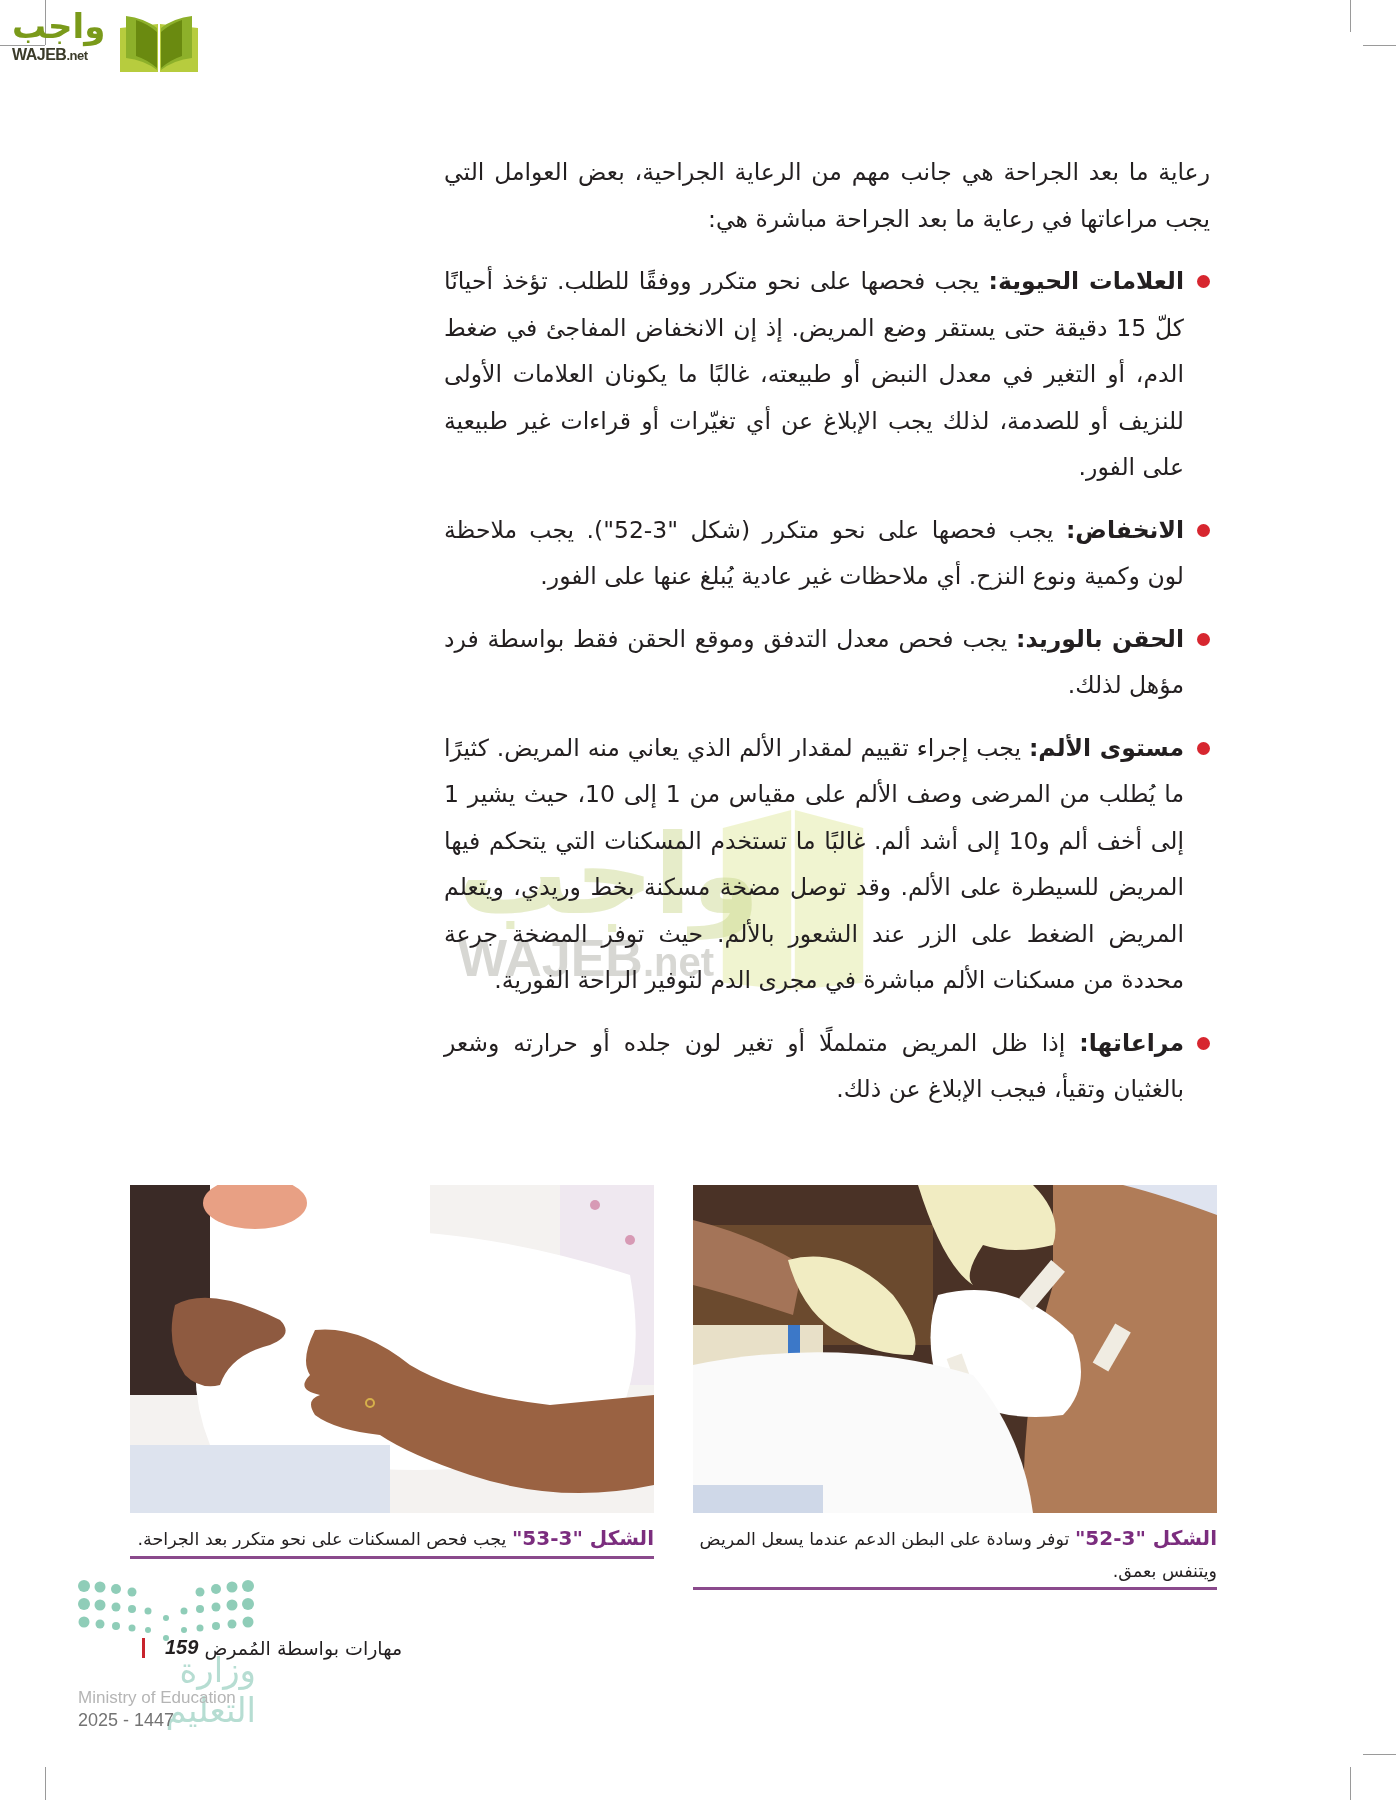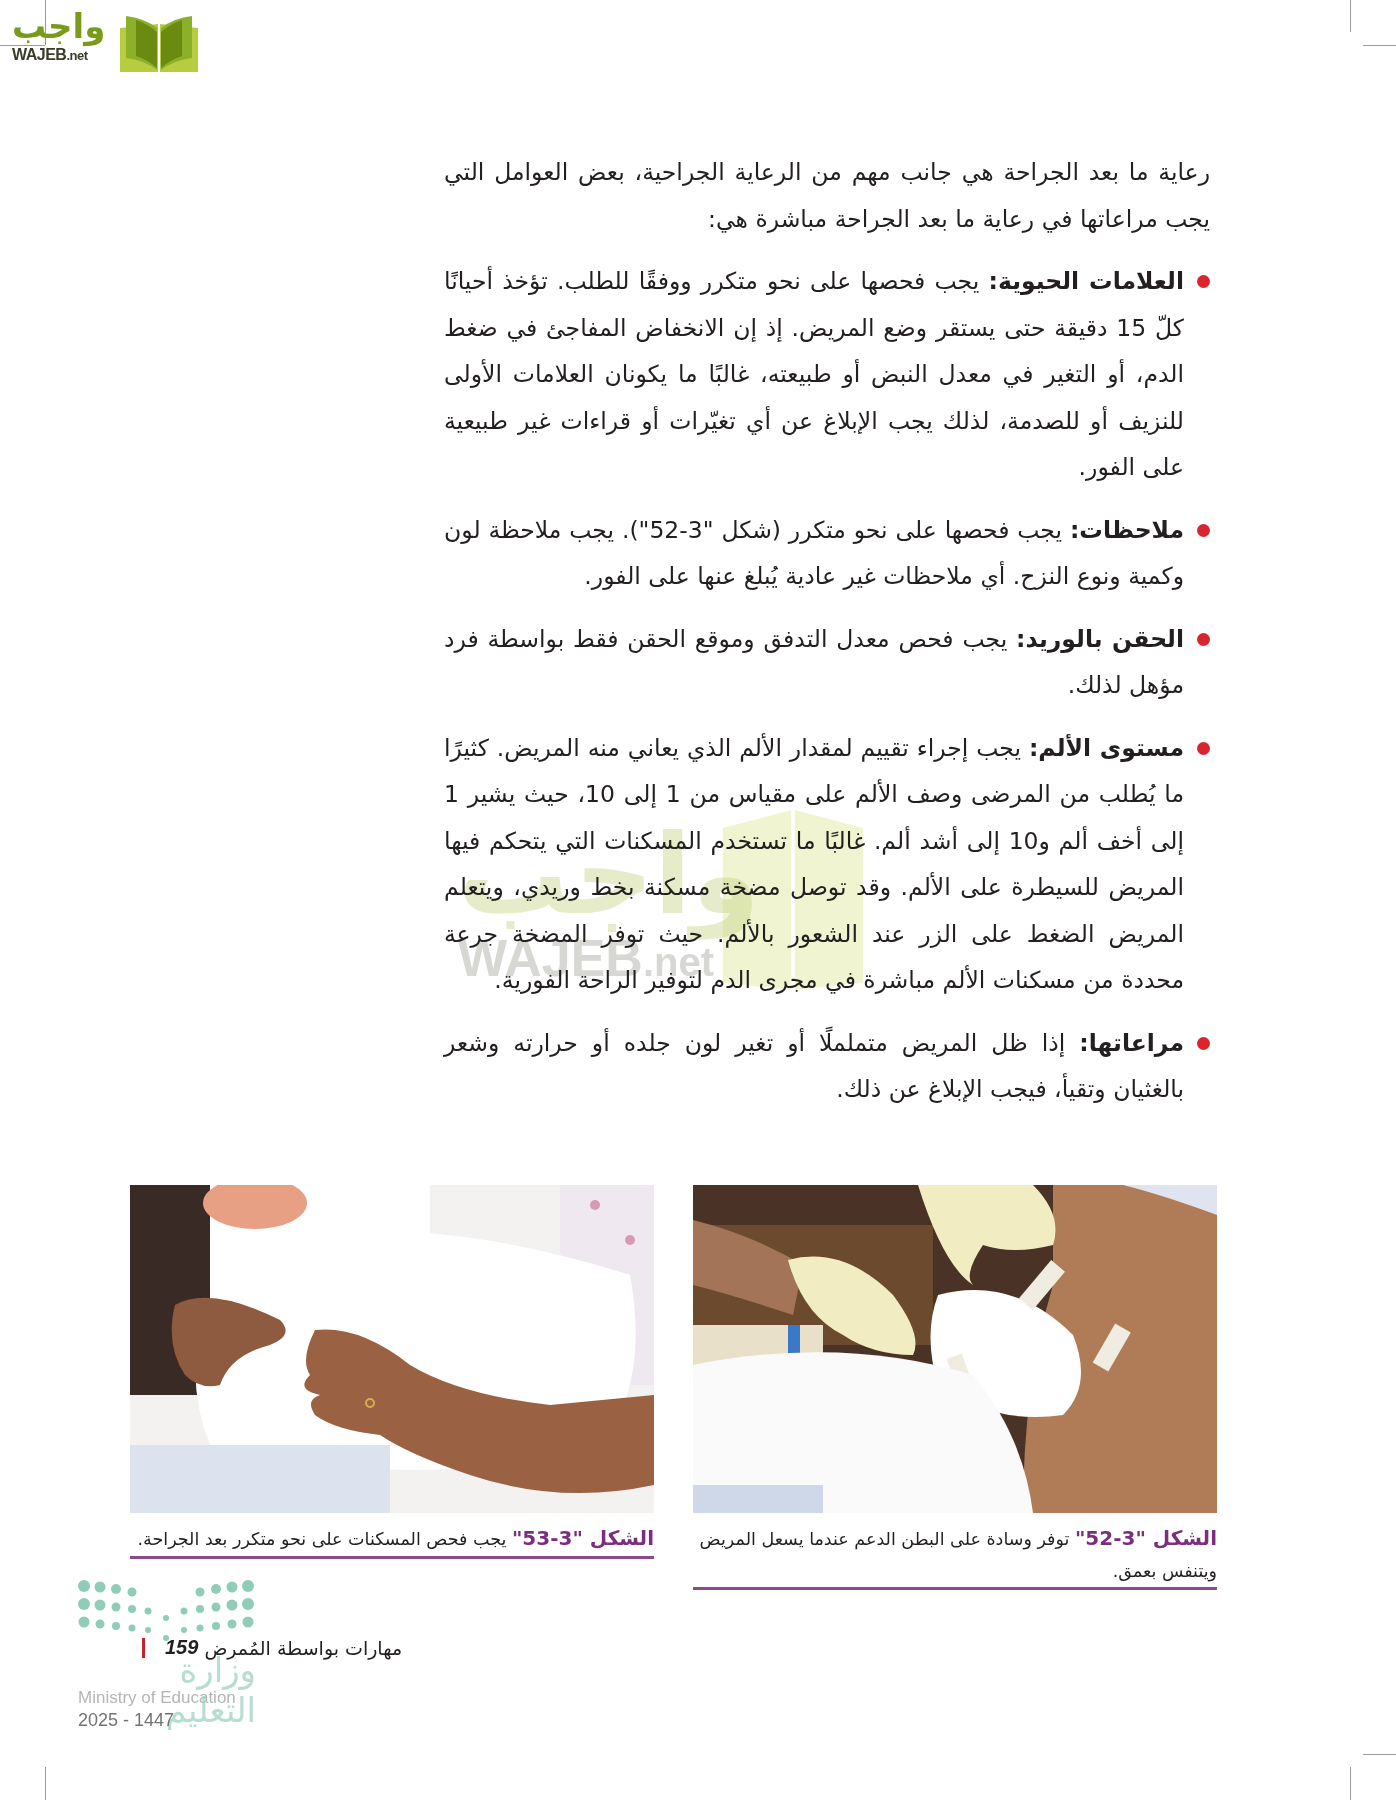--- a/index.html
+++ b/index.html
@@ -94,21 +94,21 @@
 <div class="content">
   <p class="intro">رعاية ما بعد الجراحة هي جانب مهم من الرعاية الجراحية، بعض العوامل التي يجب مراعاتها في رعاية ما بعد الجراحة مباشرة هي:</p>
 
   <p class="bullet">
     <span class="dot"></span>
     <span class="term">العلامات الحيوية:</span><span> يجب فحصها على نحو متكرر ووفقًا للطلب. تؤخذ أحيانًا كلّ 15 دقيقة حتى يستقر وضع المريض. إذ إن الانخفاض المفاجئ في ضغط الدم، أو التغير في معدل النبض أو طبيعته، غالبًا ما يكونان العلامات الأولى للنزيف أو للصدمة، لذلك يجب الإبلاغ عن أي تغيّرات أو قراءات غير طبيعية على الفور.</span>
   </p>
 
   <p class="bullet">
     <span class="dot"></span>
-    <span class="term">ملاحظات:</span><span> يجب فحصها على نحو متكرر (شكل "3-52"). يجب ملاحظة لون وكمية ونوع النزح. أي ملاحظات غير عادية يُبلغ عنها على الفور.</span>
+    <span class="term">الانخفاض:</span><span> يجب فحصها على نحو متكرر (شكل "3-52"). يجب ملاحظة لون وكمية ونوع النزح. أي ملاحظات غير عادية يُبلغ عنها على الفور.</span>
   </p>
 
   <p class="bullet">
     <span class="dot"></span>
     <span class="term">الحقن بالوريد:</span><span> يجب فحص معدل التدفق وموقع الحقن فقط بواسطة فرد مؤهل لذلك.</span>
   </p>
 
   <p class="bullet" style="margin-bottom:0 !important;">
     <span class="dot"></span>
     <span class="term">مستوى الألم:</span><span> يجب إجراء تقييم لمقدار الألم الذي يعاني منه المريض. كثيرًا ما يُطلب من المرضى وصف الألم على مقياس من 1 إلى 10، حيث يشير 1 إلى أخف ألم و10 إلى أشد ألم. غالبًا ما تستخدم المسكنات التي يتحكم فيها المريض للسيطرة على الألم. وقد توصل مضخة مسكنة بخط وريدي، ويتعلم المريض الضغط على الزر عند الشعور بالألم. حيث توفر المضخة جرعة محددة من مسكنات الألم مباشرة في مجرى الدم لتوفير الراحة الفورية.</span>

